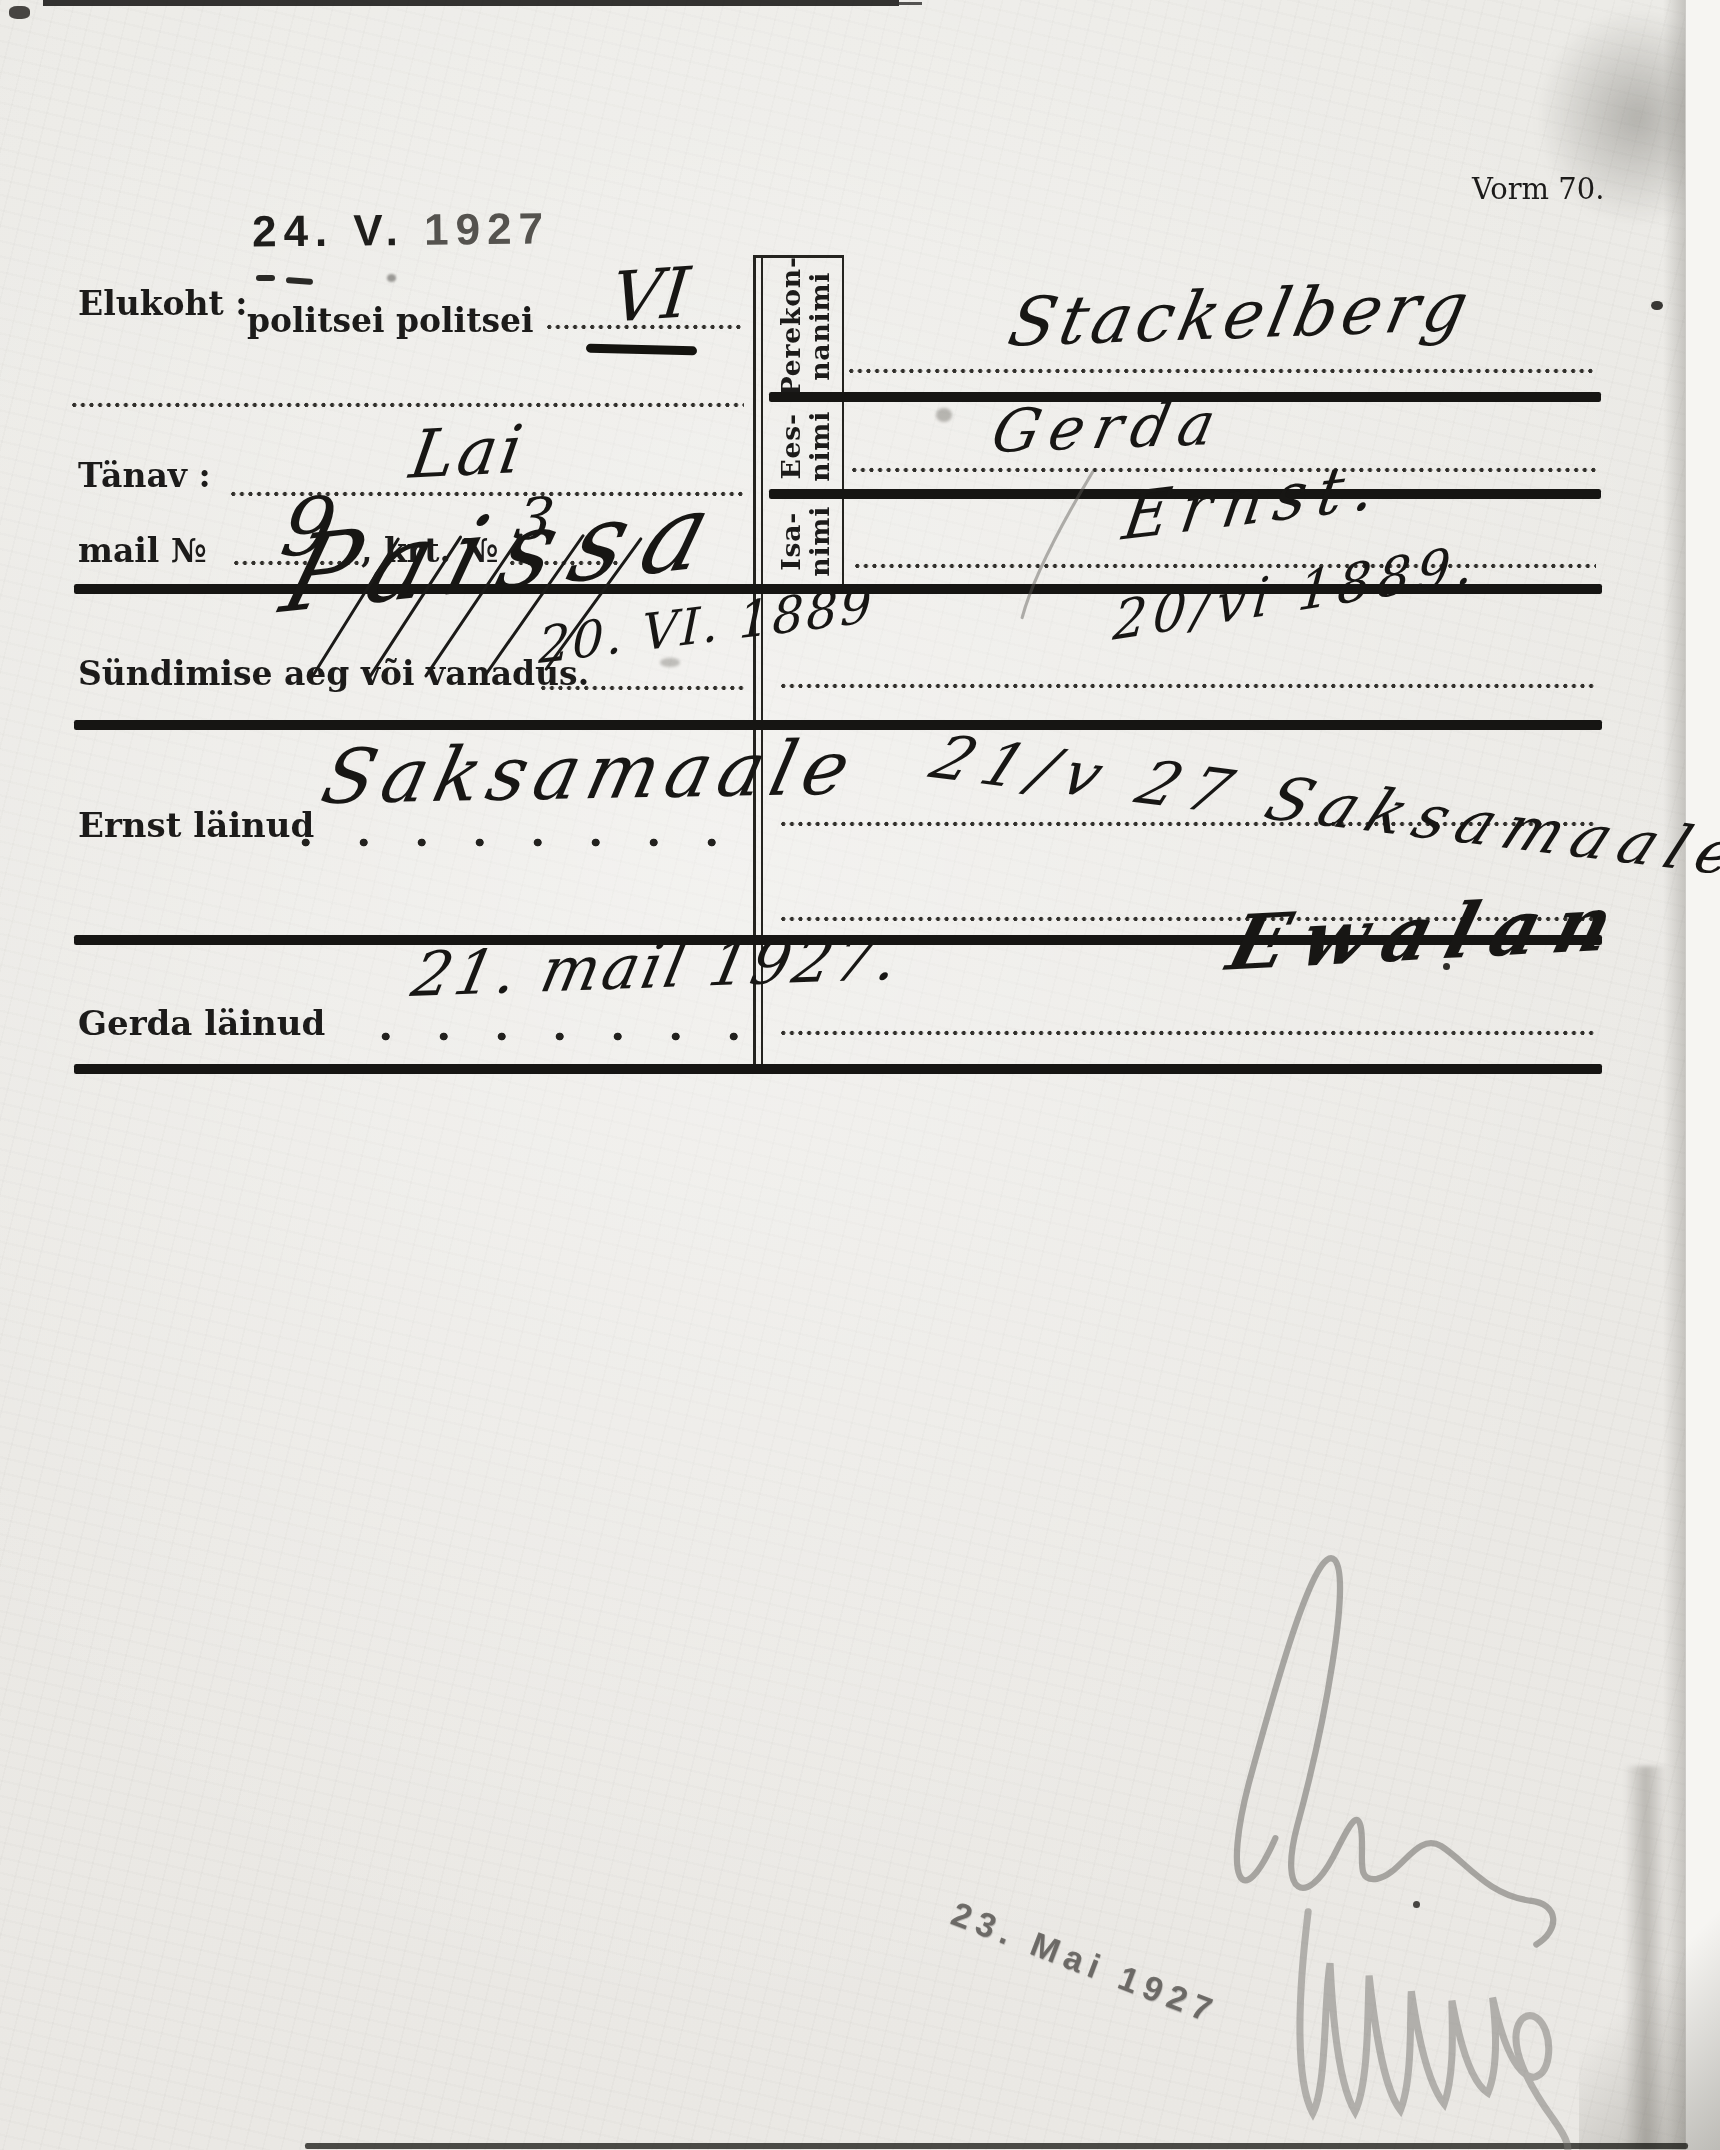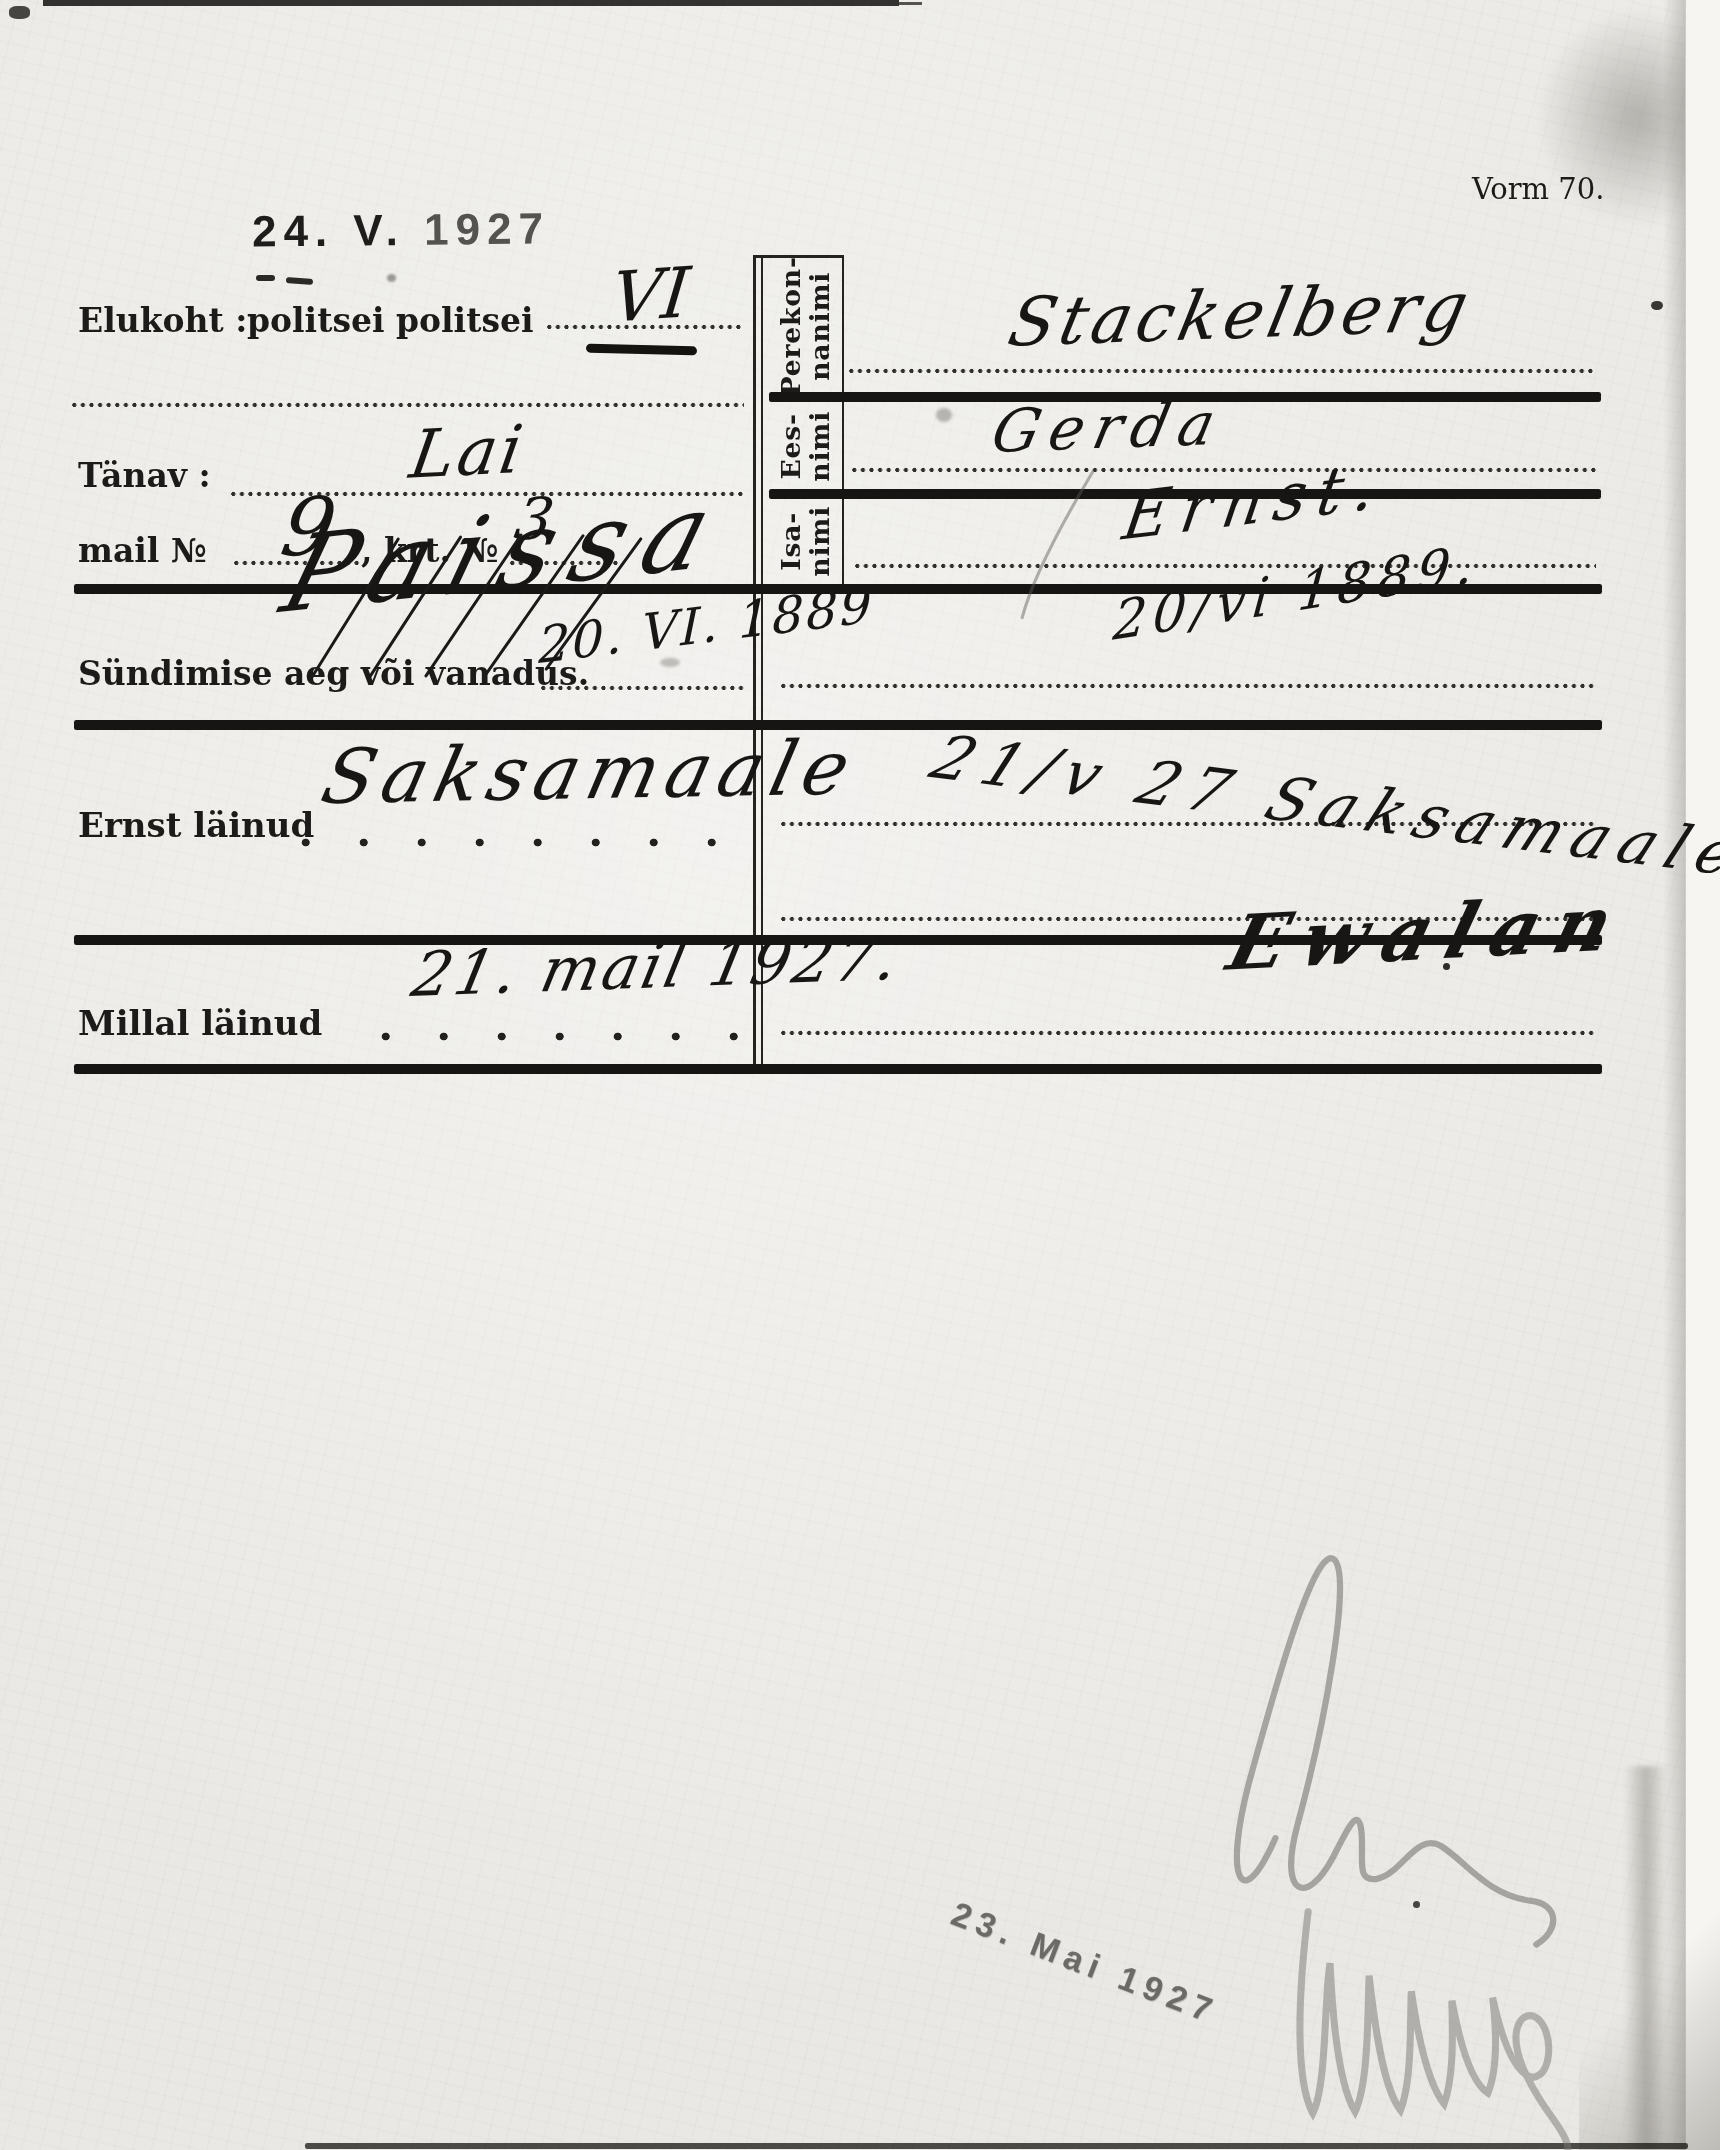--- a/index.html
+++ b/index.html
@@ -49,41 +49,41 @@
 
   <div class="lbl" style="left:1472px;top:172px;font-size:29px;font-weight:400;">Vorm 70.</div>
 
   <div class="stamp" style="left:252px;top:205px;font-size:44px;letter-spacing:7px;color:#1e1d1b;transform:rotate(-.6deg);">
     <span>24. V.</span>
     <span style="color:#55534f;">1927</span>
   </div>
   <div class="abs" style="left:256px;top:275px;width:19px;height:6.3px;background:#2a2926;border-radius:3.1px;"></div>
   <div class="abs" style="left:286px;top:278px;width:26.6px;height:5.5px;background:#2a2926;border-radius:3.1px;transform:rotate(4deg);"></div>
 
-  <div class="lbl" style="left:78px;top:301px;font-size:33px;">Elukoht :</div>
+  <div class="lbl" style="left:78px;top:284px;font-size:33px;">Elukoht :</div>
   <div class="lbl" style="left:247px;top:301px;font-size:33px;">politsei politsei</div>
   <div class="dots" style="left:547px;top:324px;width:197px;"></div>
 
   <div class="dots" style="left:72px;top:402px;width:672px;"></div>
 
   <div class="lbl" style="left:78px;top:456px;font-size:33px;">Tänav :</div>
   <div class="dots" style="left:231px;top:491px;width:513px;"></div>
 
   <div class="lbl" style="left:78px;top:531px;font-size:33px;">mail №</div>
   <div class="dots" style="left:234px;top:560px;width:127px;"></div>
   <div class="lbl" style="left:361px;top:531px;font-size:33px;">, krt. №</div>
   <div class="dots" style="left:510px;top:560px;width:108px;"></div>
 
   <div class="lbl" style="left:78px;top:654px;font-size:33px;">Sündimise aeg või vanadus.</div>
   <div class="dots" style="left:541px;top:685px;width:203px;"></div>
 
   <div class="lbl" style="left:78px;top:805px;font-size:34px;">Ernst läinud</div>
   <div class="bigdots" style="left:301px;top:838px;width:442px;"></div>
 
-  <div class="lbl" style="left:78px;top:1003px;font-size:34px;">Millal läinud</div>
+  <div class="lbl" style="left:78px;top:1003px;font-size:34px;">Gerda läinud</div>
   <div class="bigdots" style="left:381px;top:1032px;width:363px;"></div>
 
   <div class="rule-thin" style="left:753px;top:258px;width:3.1px;height:811px;"></div>
   <div class="rule-thin" style="left:761px;top:258px;width:2.3px;height:811px;"></div>
   <div class="rule-thin" style="left:753px;top:255px;width:91px;height:3.1px;"></div>
   <div class="rule-thin" style="left:842px;top:258px;width:2.3px;height:328px;"></div>
 
   <div class="vcell" style="top:261px;height:130px;">
     <div class="vtext">
       <div>Perekon-</div>

